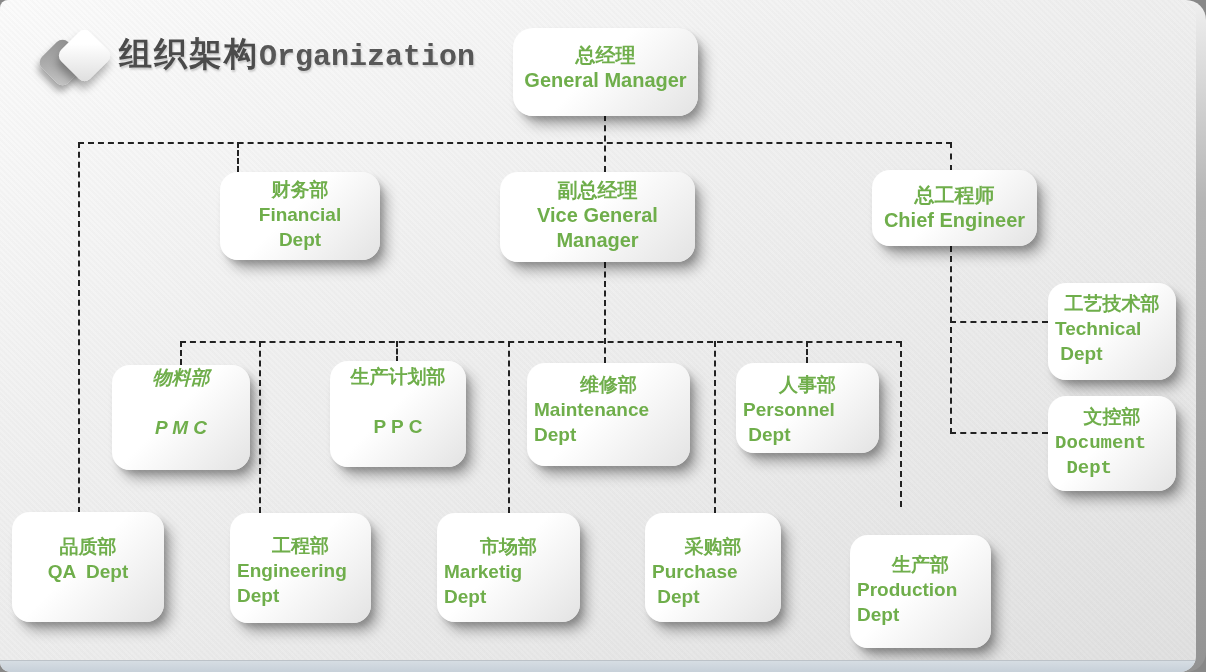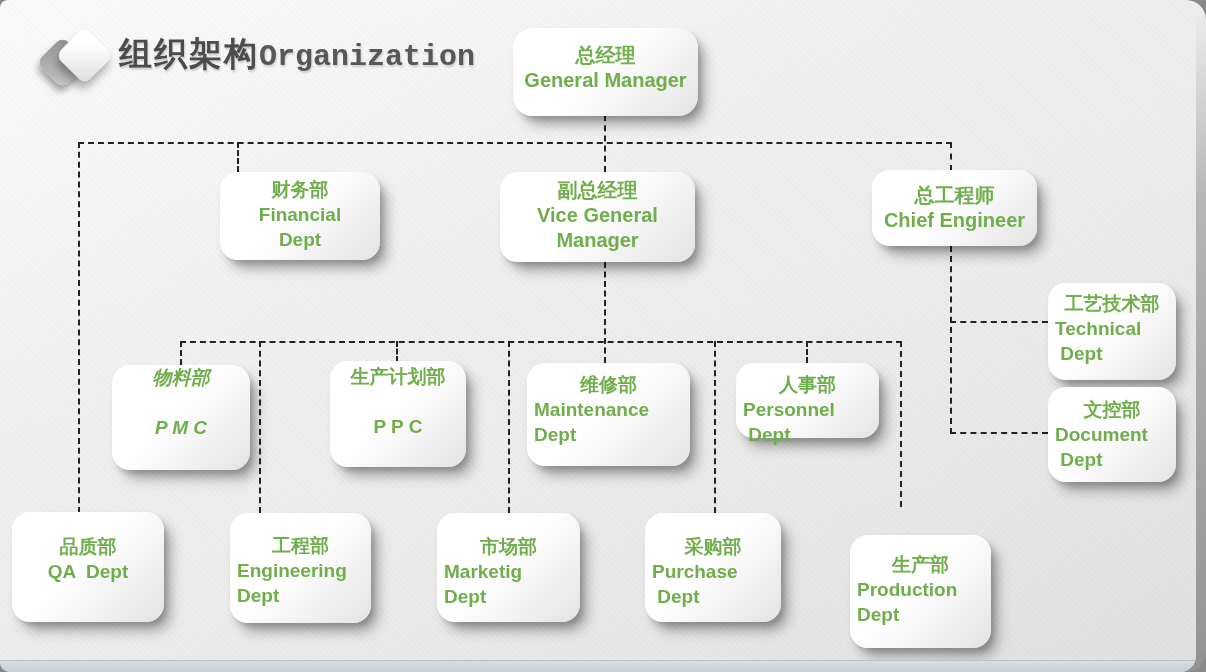--- a/index.html
+++ b/index.html
@@ -70,25 +70,25 @@
   }
   .node.en-left .ln.en{text-align:left;padding-left:7px;}
   .n-gm  {left:513px;top:28px; width:185px;height:88px;padding-top:15px;border-radius:20px;}
   .n-gm .ln{font-size:20px;}
   .n-fin {left:172px;top:172px;width:160px;height:88px;padding-top:5px;margin-left:48px;}
   .n-vgm {left:500px;top:172px;width:195px;height:90px;padding-top:6px;}
   .n-vgm .ln{font-size:20px;}
   .n-ce  {left:872px;top:170px;width:165px;height:76px;padding-top:13px;}
   .n-ce .ln{font-size:20px;}
   .n-tech{left:1048px;top:283px;width:128px;height:97px;padding-top:8px;}
-  .n-doc {left:1048px;top:387px;width:128px;height:95px;padding-top:10px;}
+  .n-doc {left:1048px;top:396px;width:128px;height:95px;padding-top:10px;font-family:Liberation Mono, monospace;}
   .n-pmc {left:112px;top:365px;width:138px;height:105px;font-style:italic;}
   .n-ppc {left:330px;top:361px;width:136px;height:106px;padding-top:3px;}
   .n-mnt {left:527px;top:363px;width:163px;height:103px;padding-top:9px;}
-  .n-per {left:736px;top:363px;width:143px;height:75px;padding-top:9px;}
+  .n-per {left:736px;top:363px;width:143px;height:90px;padding-top:9px;}
   .n-qa  {left:12px; top:512px;width:152px;height:110px;padding-top:22px;}
   .n-eng {left:230px;top:513px;width:141px;height:110px;padding-top:20px;}
   .n-mkt {left:437px;top:513px;width:143px;height:109px;padding-top:21px;}
   .n-pur {left:645px;top:513px;width:136px;height:109px;padding-top:21px;}
   .n-prd {left:850px;top:535px;width:141px;height:113px;padding-top:17px;}
 </style>
 </head>
 <body>
 
 <div class="stage">

